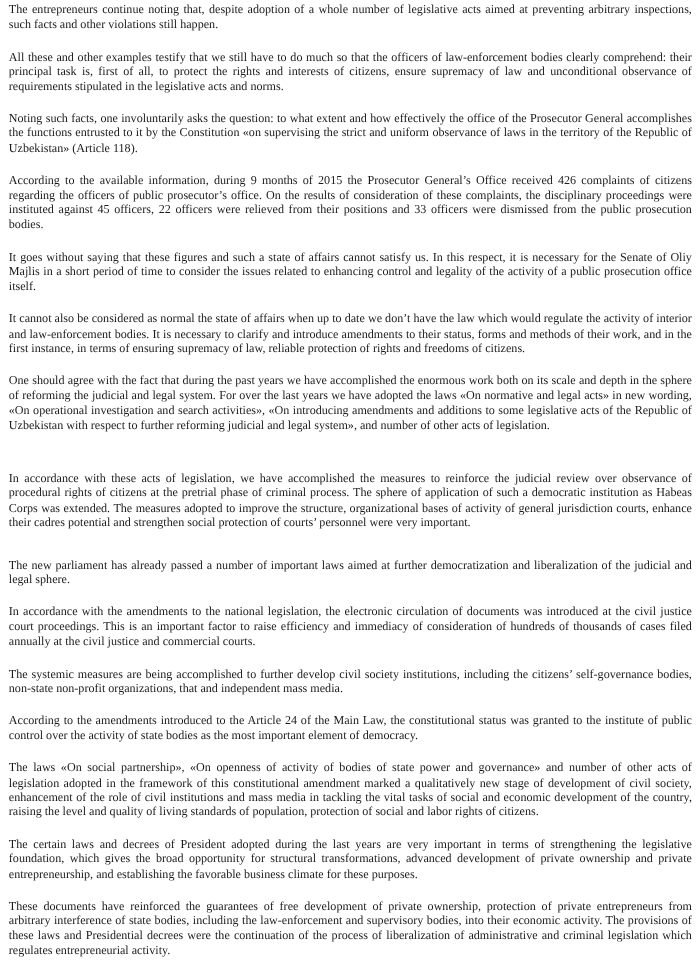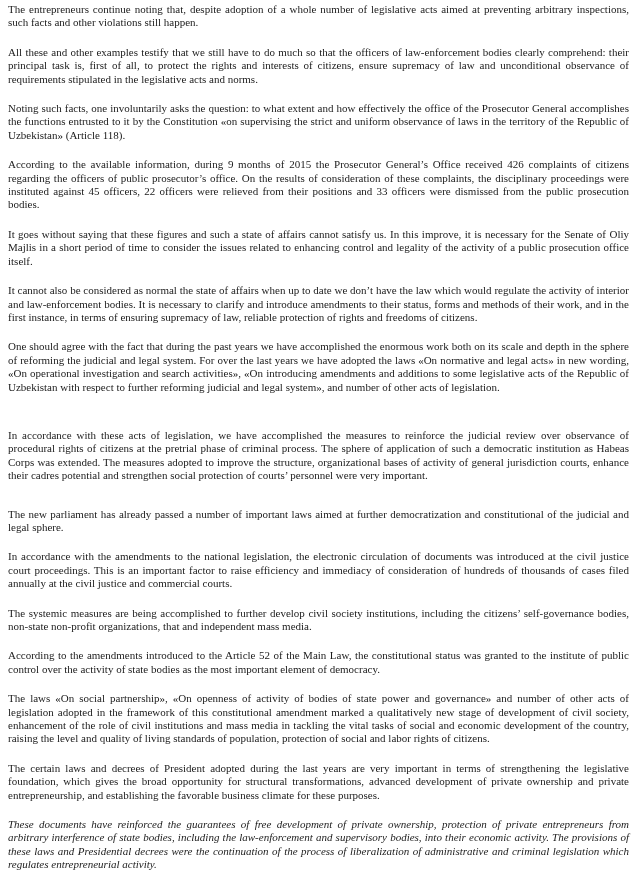--- a/index.html
+++ b/index.html
@@ -23,35 +23,34 @@
     margin: 0 0 16px 0;
     text-align: justify;
     text-justify: inter-word;
   }
   .para.gap-after {
     margin-bottom: 25px;
     margin-top: 35px;
   }
   .para:last-child {
     margin-bottom: 0;
-    font-style: italic;
   }
 </style>
 </head>
 <body>
 
 <div class="page">
   <p class="para">The entrepreneurs continue noting that, despite adoption of a whole number of legislative acts aimed at preventing arbitrary inspections, such facts and other violations still happen.</p>
   <p class="para">All these and other examples testify that we still have to do much so that the officers of law-enforcement bodies clearly comprehend: their principal task is, first of all, to protect the rights and interests of citizens, ensure supremacy of law and unconditional observance of requirements stipulated in the legislative acts and norms.</p>
   <p class="para">Noting such facts, one involuntarily asks the question: to what extent and how effectively the office of the Prosecutor General accomplishes the functions entrusted to it by the Constitution «on supervising the strict and uniform observance of laws in the territory of the Republic of Uzbekistan» (Article 118).</p>
   <p class="para">According to the available information, during 9 months of 2015 the Prosecutor General’s Office received 426 complaints of citizens regarding the officers of public prosecutor’s office. On the results of consideration of these complaints, the disciplinary proceedings were instituted against 45 officers, 22 officers were relieved from their positions and 33 officers were dismissed from the public prosecution bodies.</p>
-  <p class="para">It goes without saying that these figures and such a state of affairs cannot satisfy us. In this improve, it is necessary for the Senate of Oliy Majlis in a short period of time to consider the issues related to enhancing control and legality of the activity of a public prosecution office itself.</p>
+  <p class="para">It goes without saying that these figures and such a state of affairs cannot satisfy us. In this respect, it is necessary for the Senate of Oliy Majlis in a short period of time to consider the issues related to enhancing control and legality of the activity of a public prosecution office itself.</p>
   <p class="para">It cannot also be considered as normal the state of affairs when up to date we don’t have the law which would regulate the activity of interior and law-enforcement bodies. It is necessary to clarify and introduce amendments to their status, forms and methods of their work, and in the first instance, in terms of ensuring supremacy of law, reliable protection of rights and freedoms of citizens.</p>
   <p class="para">One should agree with the fact that during the past years we have accomplished the enormous work both on its scale and depth in the sphere of reforming the judicial and legal system. For over the last years we have adopted the laws «On normative and legal acts» in new wording, «On operational investigation and search activities», «On introducing amendments and additions to some legislative acts of the Republic of Uzbekistan with respect to further reforming judicial and legal system», and number of other acts of legislation.</p>
   <p class="para gap-after">In accordance with these acts of legislation, we have accomplished the measures to reinforce the judicial review over observance of procedural rights of citizens at the pretrial phase of criminal process. The sphere of application of such a democratic institution as Habeas Corps was extended. The measures adopted to improve the structure, organizational bases of activity of general jurisdiction courts, enhance their cadres potential and strengthen social protection of courts’ personnel were very important.</p>
-  <p class="para">The new parliament has already passed a number of important laws aimed at further democratization and constitutional of the judicial and legal sphere.</p>
+  <p class="para">The new parliament has already passed a number of important laws aimed at further democratization and liberalization of the judicial and legal sphere.</p>
   <p class="para">In accordance with the amendments to the national legislation, the electronic circulation of documents was introduced at the civil justice court proceedings. This is an important factor to raise efficiency and immediacy of consideration of hundreds of thousands of cases filed annually at the civil justice and commercial courts.</p>
   <p class="para">The systemic measures are being accomplished to further develop civil society institutions, including the citizens’ self-governance bodies, non-state non-profit organizations, that and independent mass media.</p>
-  <p class="para">According to the amendments introduced to the Article 52 of the Main Law, the constitutional status was granted to the institute of public control over the activity of state bodies as the most important element of democracy.</p>
+  <p class="para">According to the amendments introduced to the Article 24 of the Main Law, the constitutional status was granted to the institute of public control over the activity of state bodies as the most important element of democracy.</p>
   <p class="para">The laws «On social partnership», «On openness of activity of bodies of state power and governance» and number of other acts of legislation adopted in the framework of this constitutional amendment marked a qualitatively new stage of development of civil society, enhancement of the role of civil institutions and mass media in tackling the vital tasks of social and economic development of the country, raising the level and quality of living standards of population, protection of social and labor rights of citizens.</p>
   <p class="para">The certain laws and decrees of President adopted during the last years are very important in terms of strengthening the legislative foundation, which gives the broad opportunity for structural transformations, advanced development of private ownership and private entrepreneurship, and establishing the favorable business climate for these purposes.</p>
   <p class="para">These documents have reinforced the guarantees of free development of private ownership, protection of private entrepreneurs from arbitrary interference of state bodies, including the law-enforcement and supervisory bodies, into their economic activity. The provisions of these laws and Presidential decrees were the continuation of the process of liberalization of administrative and criminal legislation which regulates entrepreneurial activity.</p>
 </div>
 
 </body></html>

